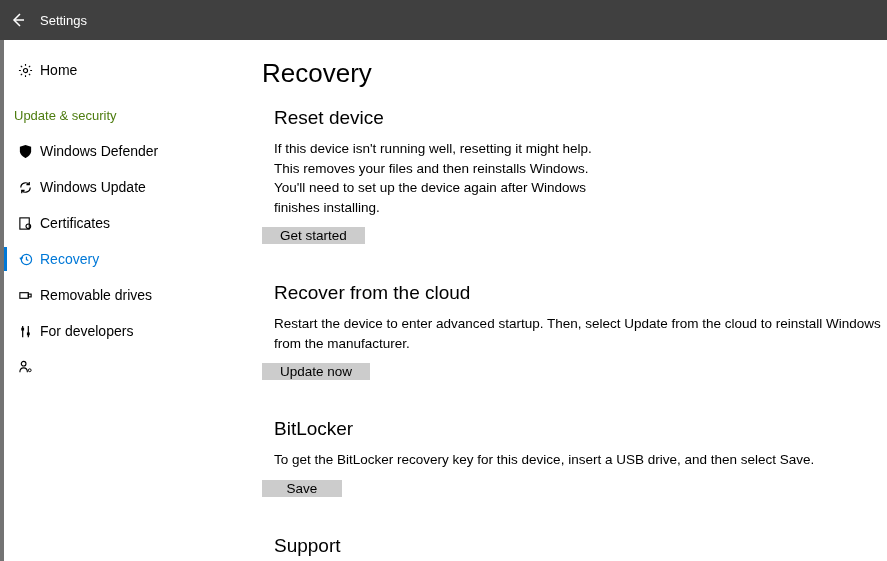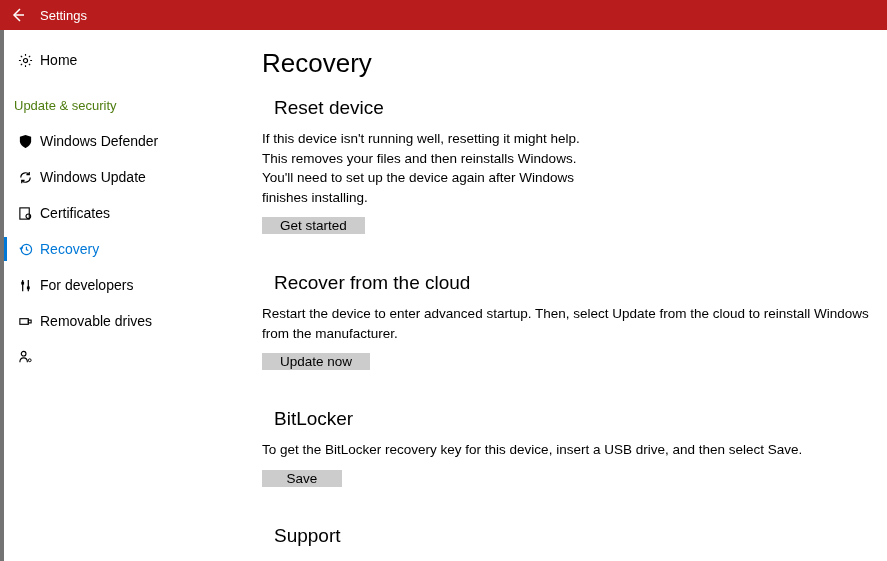--- a/index.html
+++ b/index.html
@@ -7,23 +7,23 @@
     margin: 0;
     font-family: "Segoe UI", Arial, sans-serif;
     font-size: 14px;
     color: #000;
     background: #fff;
     width: 887px;
     height: 561px;
     overflow: hidden;
   }
   .header {
-    background: #b91c1c;
+    background: #404040;
     color: #fff;
-    height: 30px;
+    height: 40px;
     display: flex;
     align-items: center;
     padding: 0 10px;
   }
   .back-btn {
     color: #fff;
     cursor: pointer;
     display: flex;
     align-items: center;
     margin-right: 14px;
@@ -86,21 +86,21 @@
   }
   h2 {
     font-weight: 400;
     font-size: 19px;
     margin: 0 0 10px 12px;
   }
   .section {
     margin-bottom: 38px;
   }
   .section p {
-    margin: 0 0 10px 0;
+    margin: 0 0 10px 12px;
     font-size: 13.5px;
     line-height: 1.45;
   }
   .btn {
     background: #ccc;
     border: none;
     padding: 1px 18px;
     font-size: 13.5px;
     font-family: inherit;
     cursor: pointer;
@@ -174,41 +174,41 @@
             <path d="M9 5v3l2 1" stroke="#0078d7" stroke-width="1.3" fill="none"></path>
             <path d="M2 6l1.5 2L5 5.5" stroke="#0078d7" stroke-width="1.3" fill="none"></path>
           </svg>
       </span>
       <span class="lbl">Recovery</span>
     </div>
 
     <div class="nav-item">
       <span class="icon">
         <svg width="15" height="15" viewBox="0 0 16 16">
+            <rect x="2" y="5" width="9" height="6" fill="none" stroke="#000" stroke-width="1.2"></rect>
+            <rect x="11" y="6.5" width="3" height="3" fill="none" stroke="#000" stroke-width="1.2"></rect>
+          </svg>
+      </span>
+      <span class="lbl">Removable drives</span>
+    </div>
+
+    <div class="nav-item">
+      <span class="icon">
+        <svg width="15" height="15" viewBox="0 0 16 16">
             <path d="M5 2v12M11 2v12" stroke="#000" stroke-width="1.3"></path>
             <rect x="3.5" y="4" width="3" height="3" fill="#000"></rect>
             <rect x="9.5" y="9" width="3" height="3" fill="#000"></rect>
           </svg>
       </span>
       <span class="lbl">For developers</span>
     </div>
 
     <div class="nav-item">
       <span class="icon">
         <svg width="15" height="15" viewBox="0 0 16 16">
-            <rect x="2" y="5" width="9" height="6" fill="none" stroke="#000" stroke-width="1.2"></rect>
-            <rect x="11" y="6.5" width="3" height="3" fill="none" stroke="#000" stroke-width="1.2"></rect>
-          </svg>
-      </span>
-      <span class="lbl">Removable drives</span>
-    </div>
-
-    <div class="nav-item">
-      <span class="icon">
-        <svg width="15" height="15" viewBox="0 0 16 16">
             <circle cx="6" cy="5" r="2.5" fill="none" stroke="#000" stroke-width="1.2"></circle>
             <path d="M2 14c0-3 2-4.5 4-4.5s4 1.5 4 4.5" fill="none" stroke="#000" stroke-width="1.2"></path>
             <circle cx="12.5" cy="12" r="1.5" fill="none" stroke="#000" stroke-width="1"></circle>
           </svg>
       </span>
     </div>
 
   </div>
 
   <div class="main">

